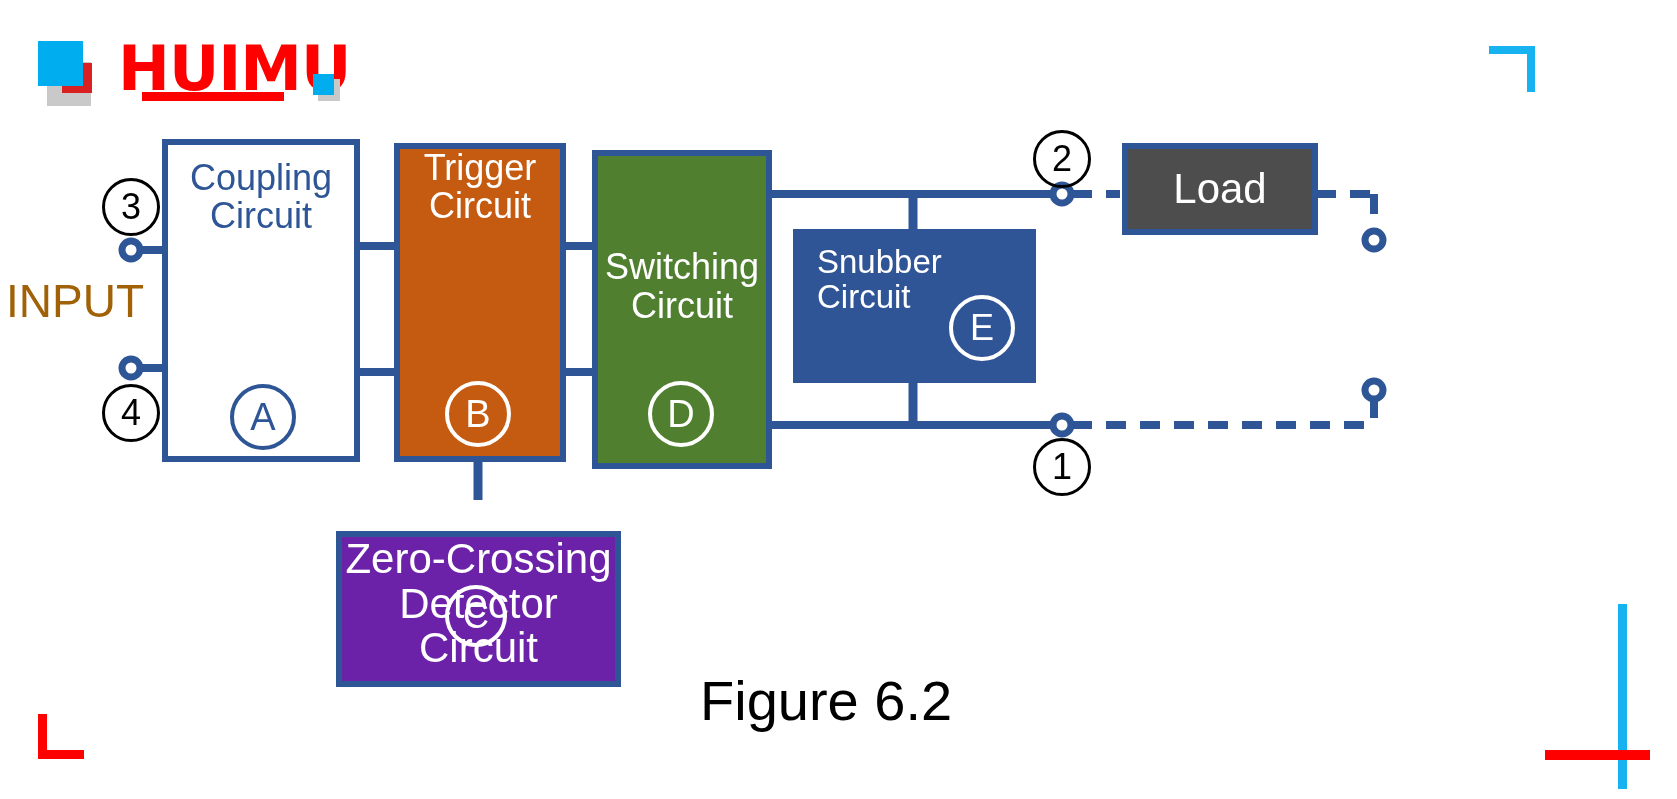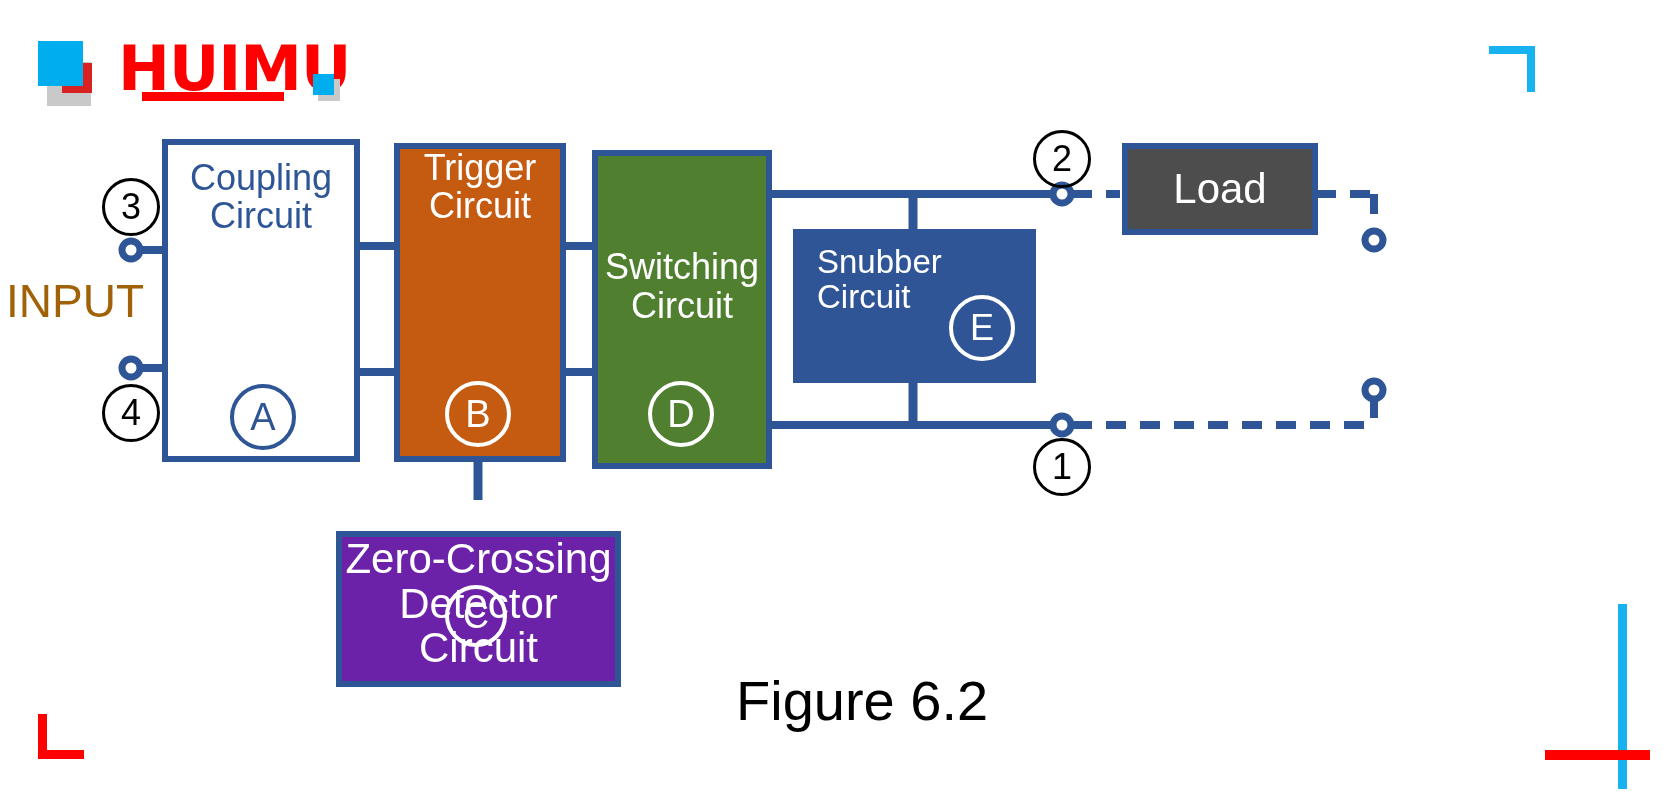--- a/index.html
+++ b/index.html
@@ -99,21 +99,20 @@
     align-items: center;
     justify-content: center;
     color: #000000;
     font-family: "Liberation Sans", sans-serif;
     background: transparent;
   }
   .caption {
     position: absolute;
     color: #000000;
     font-family: "Liberation Sans", sans-serif;
-    margin-left: 36px;
   }
 </style>
 </head>
 <body>
 
 <div id="canvas">
 
   <div>
     <div class="logo-sq-grey" style="left:47px; top:62px; width:44px; height:44px;"></div>
     <div class="logo-sq-red" style="left:62px; top:63px; width:30px; height:30px;"></div>

